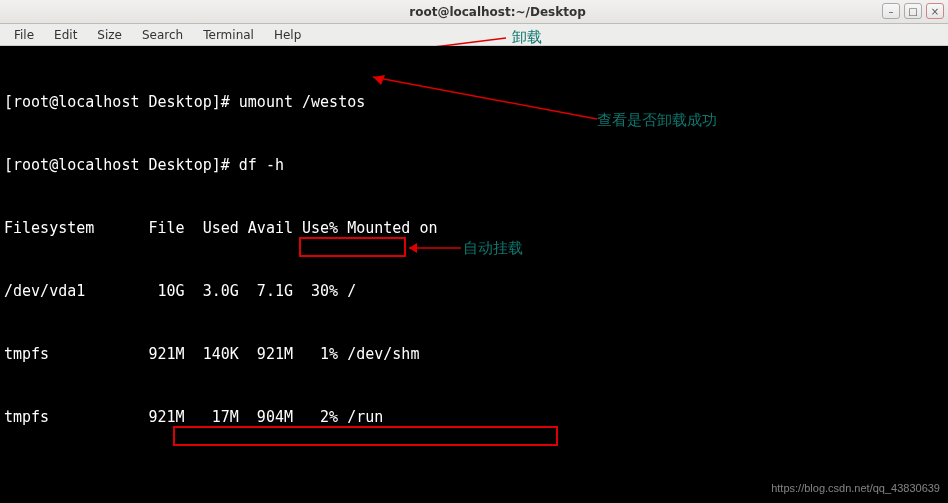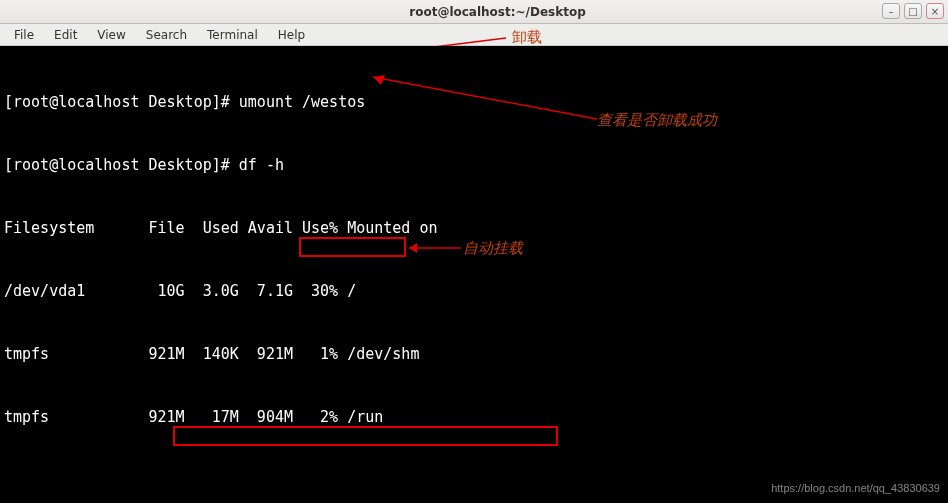--- a/index.html
+++ b/index.html
@@ -71,21 +71,21 @@
       font-size: 15px;
       line-height: 21px;
       padding: 4px 6px 4px 4px;
       white-space: pre;
       position: relative;
       height: 457px;
     }
     .term-line { display: block; }
     .annot {
       position: absolute;
-      color: #c2410c;
+      color: #0f766e;
       font-family: "SimSun", serif;
       font-size: 15px;
       pointer-events: none;
     }
     .redbox {
       position: absolute;
       border: 2px solid #d00;
       pointer-events: none;
     }
     .watermark {
@@ -106,21 +106,21 @@
   <div class="win-controls">
     <div class="win-btn">–</div>
     <div class="win-btn">□</div>
     <div class="win-btn close-btn">×</div>
   </div>
 </div>
 
 <div class="menubar">
   <div class="menu-item">File</div>
   <div class="menu-item">Edit</div>
-  <div class="menu-item">View</div>
+  <div class="menu-item">Size</div>
   <div class="menu-item">Search</div>
   <div class="menu-item">Terminal</div>
   <div class="menu-item">Help</div>
 
   <svg class="arrow" style="left:340px; top:8px;" width="170" height="30">
     <line x1="166" y1="6" x2="6" y2="26" stroke="#d00" stroke-width="1.5"></line>
     <polygon points="6,26 14,18 16,25" fill="#d00"></polygon>
   </svg>
   <div class="annot" style="left:512px; top:4px;">卸载</div>
 </div>
@@ -142,25 +142,25 @@
   
   
   
   
   
 
   <svg class="arrow" style="left:367px; top:25px;" width="240" height="54">
     <line x1="230" y1="48" x2="6" y2="6" stroke="#d00" stroke-width="1.5"></line>
     <polygon points="6,6 18,4 14,14" fill="#d00"></polygon>
   </svg>
-  <div class="annot" style="left:597px; top:64px; font-style:italic;">查看是否卸载成功</div>
+  <div class="annot" style="left:597px; top:64px; ">查看是否卸载成功</div>
 
   <div class="redbox" style="left:299px; top:191px; width:107px; height:20px;"></div>
   <svg class="arrow" style="left:405px; top:192px;" width="60" height="18">
     <line x1="56" y1="10" x2="4" y2="10" stroke="#d00" stroke-width="1.5"></line>
     <polygon points="4,10 12,5 12,15" fill="#d00"></polygon>
   </svg>
-  <div class="annot" style="left:463px; top:192px; font-style:italic;text-align:center;">自动挂载</div>
+  <div class="annot" style="left:463px; top:192px; text-align:center;">自动挂载</div>
 
   <div class="redbox" style="left:173px; top:380px; width:385px; height:20px;"></div>
 
   <div class="watermark">https://blog.csdn.net/qq_43830639</div>
 </div>
 
 </body></html>

